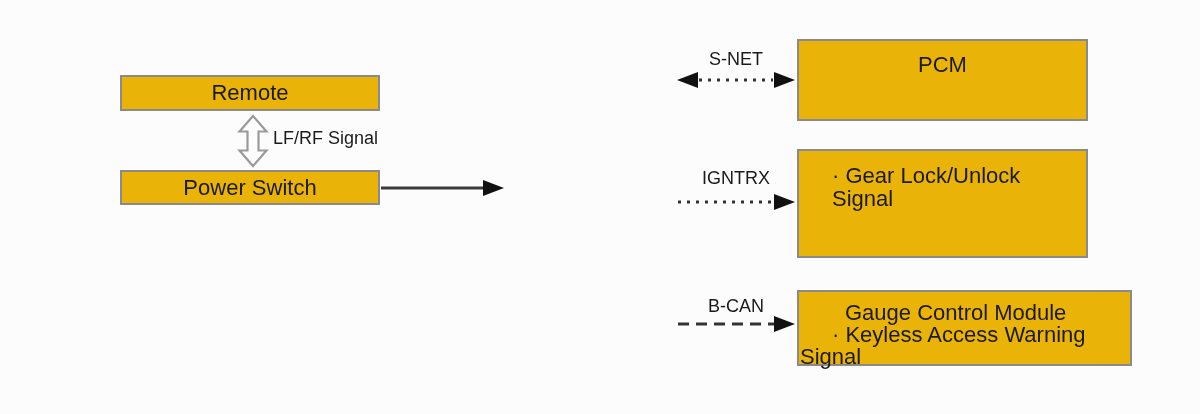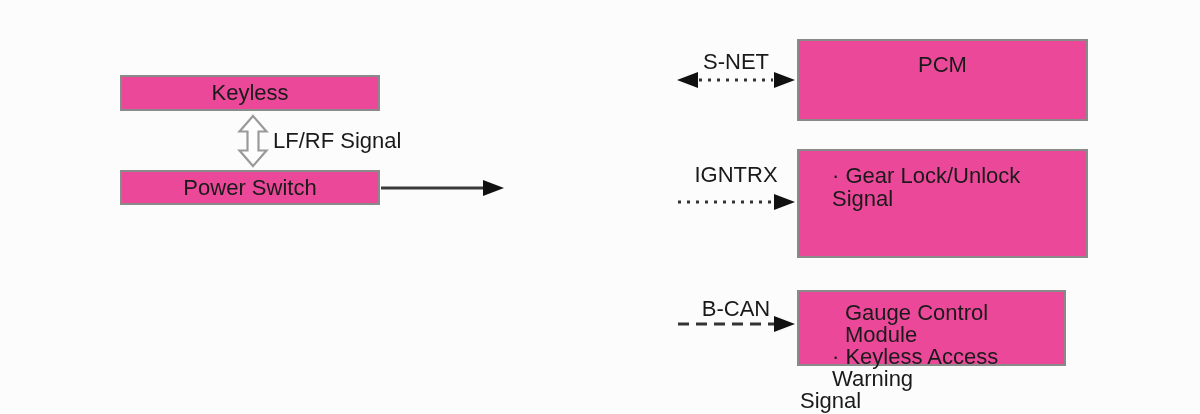--- a/index.html
+++ b/index.html
@@ -7,46 +7,46 @@
     position:relative;
     width:1200px;height:414px;
     background:#fcfcfc;
     font-family:"Liberation Sans", sans-serif;
     color:#1a1a1a;
     overflow:hidden;
   }
   .overlay{position:absolute;left:0;top:0;width:1200px;height:414px;pointer-events:none;}
   .box{
     position:absolute;
-    background:#ec4899;
+    background:#eab308;
     border:2px solid #8a8a8a;
     box-sizing:border-box;
     font-size:22px;
     line-height:26px;
   }
   .box-center{display:flex;align-items:center;justify-content:center;}
   .remote-box{left:120px;top:75px;width:260px;height:36px;}
   .power-box{left:120px;top:170px;width:260px;height:35px;}
   .bcm-box{left:505px;top:40px;width:171px;height:326px;}
   .bcm-text{position:absolute;left:16px;top:94px;line-height:26px;}
   .pcm-box{left:797px;top:39px;width:291px;height:82px;text-align:center;}
   .pcm-title{margin-top:11px;}
   .pcm-bullet{margin-top:8px;}
   .pawl-box{left:797px;top:149px;width:291px;height:109px;line-height:23px;}
   .pawl-title{margin:15px 0 0 63px;}
   .pawl-bullet{margin:13px 0 0 33px;}
-  .gauge-box{left:797px;top:290px;width:269px;height:76px;line-height:22px;}
+  .gauge-box{left:797px;top:290px;width:335px;height:76px;line-height:22px;}
   .gauge-title{margin:10px 0 0 46px;}
   .gauge-bullet1{margin-left:33px;}
   .gauge-bullet2{margin-left:1px;}
-  .conn-label{position:absolute;font-size:22px;white-space:nowrap;}
+  .conn-label{position:absolute;font-size:18px;white-space:nowrap;}
   .lfrf-label{left:273px;top:128px;}
   .centered-label{left:676px;width:120px;text-align:center;}
   .snet-label{top:49px;}
-  .igntrx-label{top:162px;}
+  .igntrx-label{top:168px;}
   .bcan-label{top:296px;}
 </style>
 </head>
 <body>
 
 <div class="canvas">
 
   <svg class="overlay" width="1200" height="414" viewBox="0 0 1200 414" xmlns="http://www.w3.org/2000/svg">
 
     <g>
@@ -67,21 +67,21 @@
 
     <g>
       <line x1="678" y1="324" x2="774" y2="324" stroke="#333333" stroke-width="3" stroke-dasharray="11,7"></line>
       <polygon points="795,324 774,316 774,332" fill="#111111"></polygon>
     </g>
 
     <path d="M253 116 L266.5 131.5 L258.5 131.5 L258.5 150.5 L266.5 150.5 L253 166 L239.5 150.5 L247.5 150.5 L247.5 131.5 L239.5 131.5 Z" fill="#fefefe" stroke="#9a9a9a" stroke-width="2.2" stroke-linejoin="miter"></path>
   </svg>
 
   <div class="box box-center remote-box">
-    <span>Keyless</span>
+    <span>Remote</span>
   </div>
 
   <div class="box box-center power-box">
     <span>Power Switch</span>
   </div>
 
   <div class="conn-label lfrf-label">LF/RF Signal</div>
 
 
   <div class="conn-label centered-label snet-label">S-NET</div>

